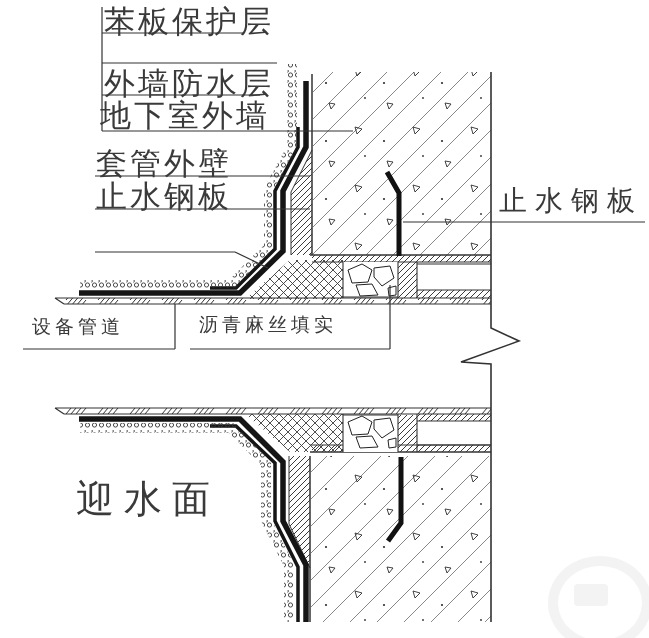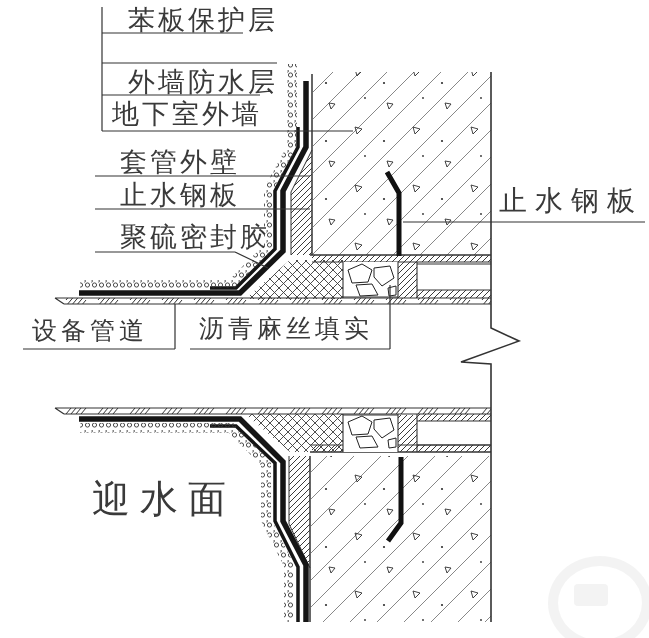--- a/index.html
+++ b/index.html
@@ -5,24 +5,24 @@
   html,body{margin:0;padding:0;background:#ffffff;}
   .stage{
     position:relative;width:649px;height:638px;background:#ffffff;overflow:hidden;
     font-family:"Liberation Sans", sans-serif;
   }
   .stage svg{position:absolute;left:0;top:0;}
   .lbl{
     position:absolute;color:#3a3a3a;white-space:nowrap;
     font-family:"Liberation Sans", sans-serif;line-height:1.05;
   }
-  .lbl-s{font-size:27px;letter-spacing:3px;padding-left:24px;}
-  .lbl-m{font-size:25px;letter-spacing:4px;}
+  .lbl-s{font-size:31px;letter-spacing:3px;}
+  .lbl-m{font-size:19px;letter-spacing:4px;}
   .lbl-zs{font-size:28px;letter-spacing:8px;}
-  .lbl-big{font-size:38px;letter-spacing:10px;margin-left:16px;}
+  .lbl-big{font-size:38px;letter-spacing:10px;}
   .watermark{
     position:absolute;left:548px;top:556px;width:84px;height:74px;
     border:10px solid rgba(140,140,140,0.10);border-radius:50%;
   }
   .watermark-inner{
     position:absolute;left:16px;top:18px;width:34px;height:22px;
     background:rgba(140,140,140,0.10);border-radius:4px;
   }
 </style>
 </head>
@@ -154,27 +154,26 @@
       <path d="M190,349 H390 M390,349 V285"></path>
       <path d="M403,222 H645"></path>
     </g>
   </svg>
 
   <div class="lbl lbl-s" style="left:104px;top:6px">苯板保护层</div>
 
 
   <div class="lbl lbl-s" style="left:104px;top:68px">外墙防水层</div>
 
-  <div class="lbl lbl-s" style="left:88px;top:100px">地下室外墙</div>
+  <div class="lbl lbl-s" style="left:100px;top:100px">地下室外墙</div>
 
   <div class="lbl lbl-s" style="left:96px;top:148px">套管外壁</div>
 
   <div class="lbl lbl-s" style="left:96px;top:181px">止水钢板</div>
 
-  <div class="lbl lbl-s" style="left:96px;top:223px">聚硫密封胶</div>
 
   <div class="lbl lbl-m" style="left:32px;top:317px">设备管道</div>
 
   <div class="lbl lbl-m" style="left:199px;top:315px">沥青麻丝填实</div>
 
   <div class="lbl lbl-zs" style="left:499px;top:186px">止水钢板</div>
 
   <div class="lbl lbl-big" style="left:76px;top:480px">迎水面</div>
 
   <div class="watermark">

